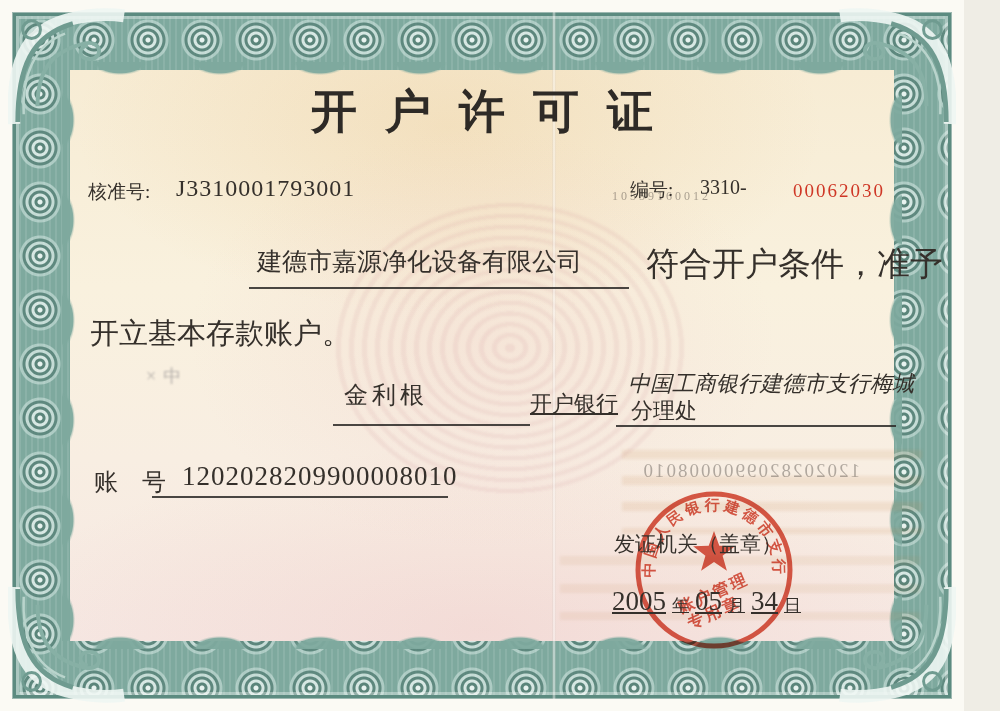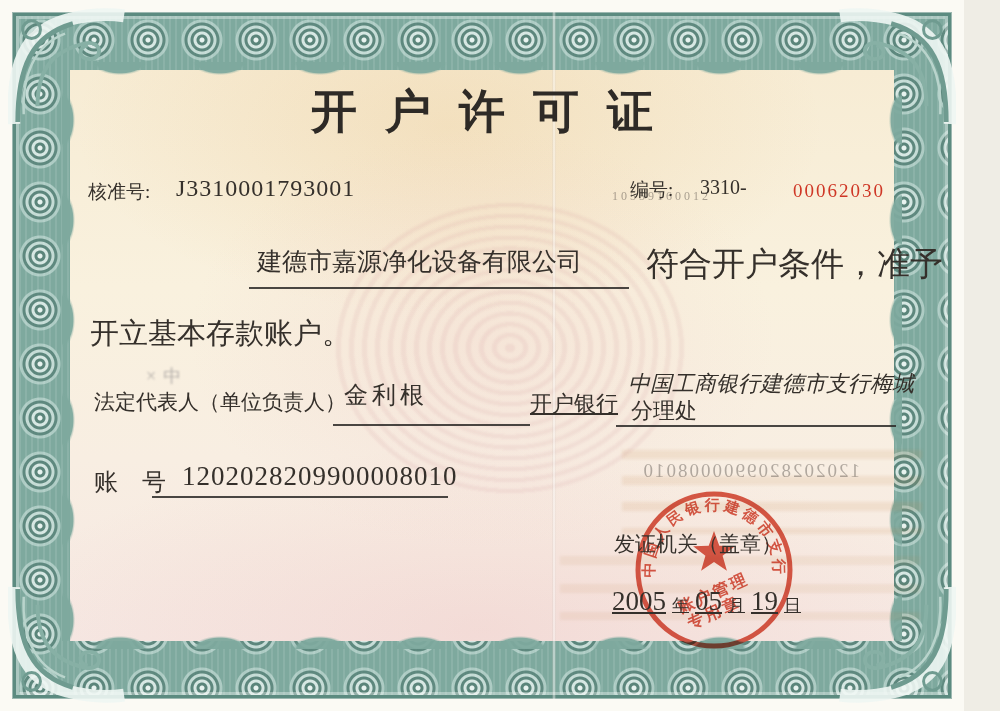--- a/index.html
+++ b/index.html
@@ -138,21 +138,20 @@
   <div class="txt serif-num" style="left:700px;top:176px;font-size:20px;">3310-</div>
   <div class="txt serif-num red" style="left:793px;top:180px;font-size:19px;letter-spacing:2px;">00062030</div>
 
   <div class="txt" style="left:257px;top:248px;font-size:25px;">建德市嘉源净化设备有限公司</div>
   <div class="ul" style="left:249px;top:287px;width:380px;"></div>
   <div class="txt" style="left:646px;top:246px;font-size:33px;">符合开户条件，准予</div>
 
   <div class="txt" style="left:90px;top:317px;font-size:29px;">开立基本存款账户。</div>
 
   <div class="txt ghost-mark">×中</div>
-  <div class="txt" style="left:94px;top:390px;font-size:21px;">法定代表人（单位负责人）</div>
   <div class="txt" style="left:344px;top:382px;font-size:24px;letter-spacing:4px;text-align:right;">金利根</div>
   <div class="ul" style="left:333px;top:424px;width:197px;"></div>
 
   <div class="txt" style="left:530px;top:391px;font-size:22px;text-decoration:underline;">开户银行</div>
   <div class="txt" style="left:628px;top:371px;font-size:22px;font-style:italic;">中国工商银行建德市支行梅城</div>
   <div class="txt" style="left:631px;top:398px;font-size:22px;">分理处</div>
   <div class="ul" style="left:616px;top:425px;width:280px;"></div>
 
   <div class="txt" style="left:94px;top:469px;font-size:24px;">账　号</div>
   <div class="txt serif-num" style="left:182px;top:461px;font-size:27px;letter-spacing:1px;">1202028209900008010</div>
@@ -170,17 +169,17 @@
     <text x="86" y="112" text-anchor="middle" fill="#d4402c" font-size="16" font-weight="bold" letter-spacing="3" transform="rotate(-24 86 108)">账户管理</text>
     <text x="86" y="132" text-anchor="middle" fill="#d4402c" font-size="16" font-weight="bold" letter-spacing="3" transform="rotate(-24 86 126)">专用章</text>
   </svg>
 
   <div class="txt" style="left:614px;top:532px;font-size:21px;">发证机关（盖章）</div>
   <div class="txt date-row">
     <span class="date-num serif-num">2005</span>
     <span class="date-cn">年</span>
     <span class="date-num serif-num">05</span>
     <span class="date-cn">月</span>
-    <span class="date-num serif-num">19</span>
+    <span class="date-num serif-num">34</span>
     <span class="date-cn">日</span>
   </div>
 
 </div>
 
 </body></html>

